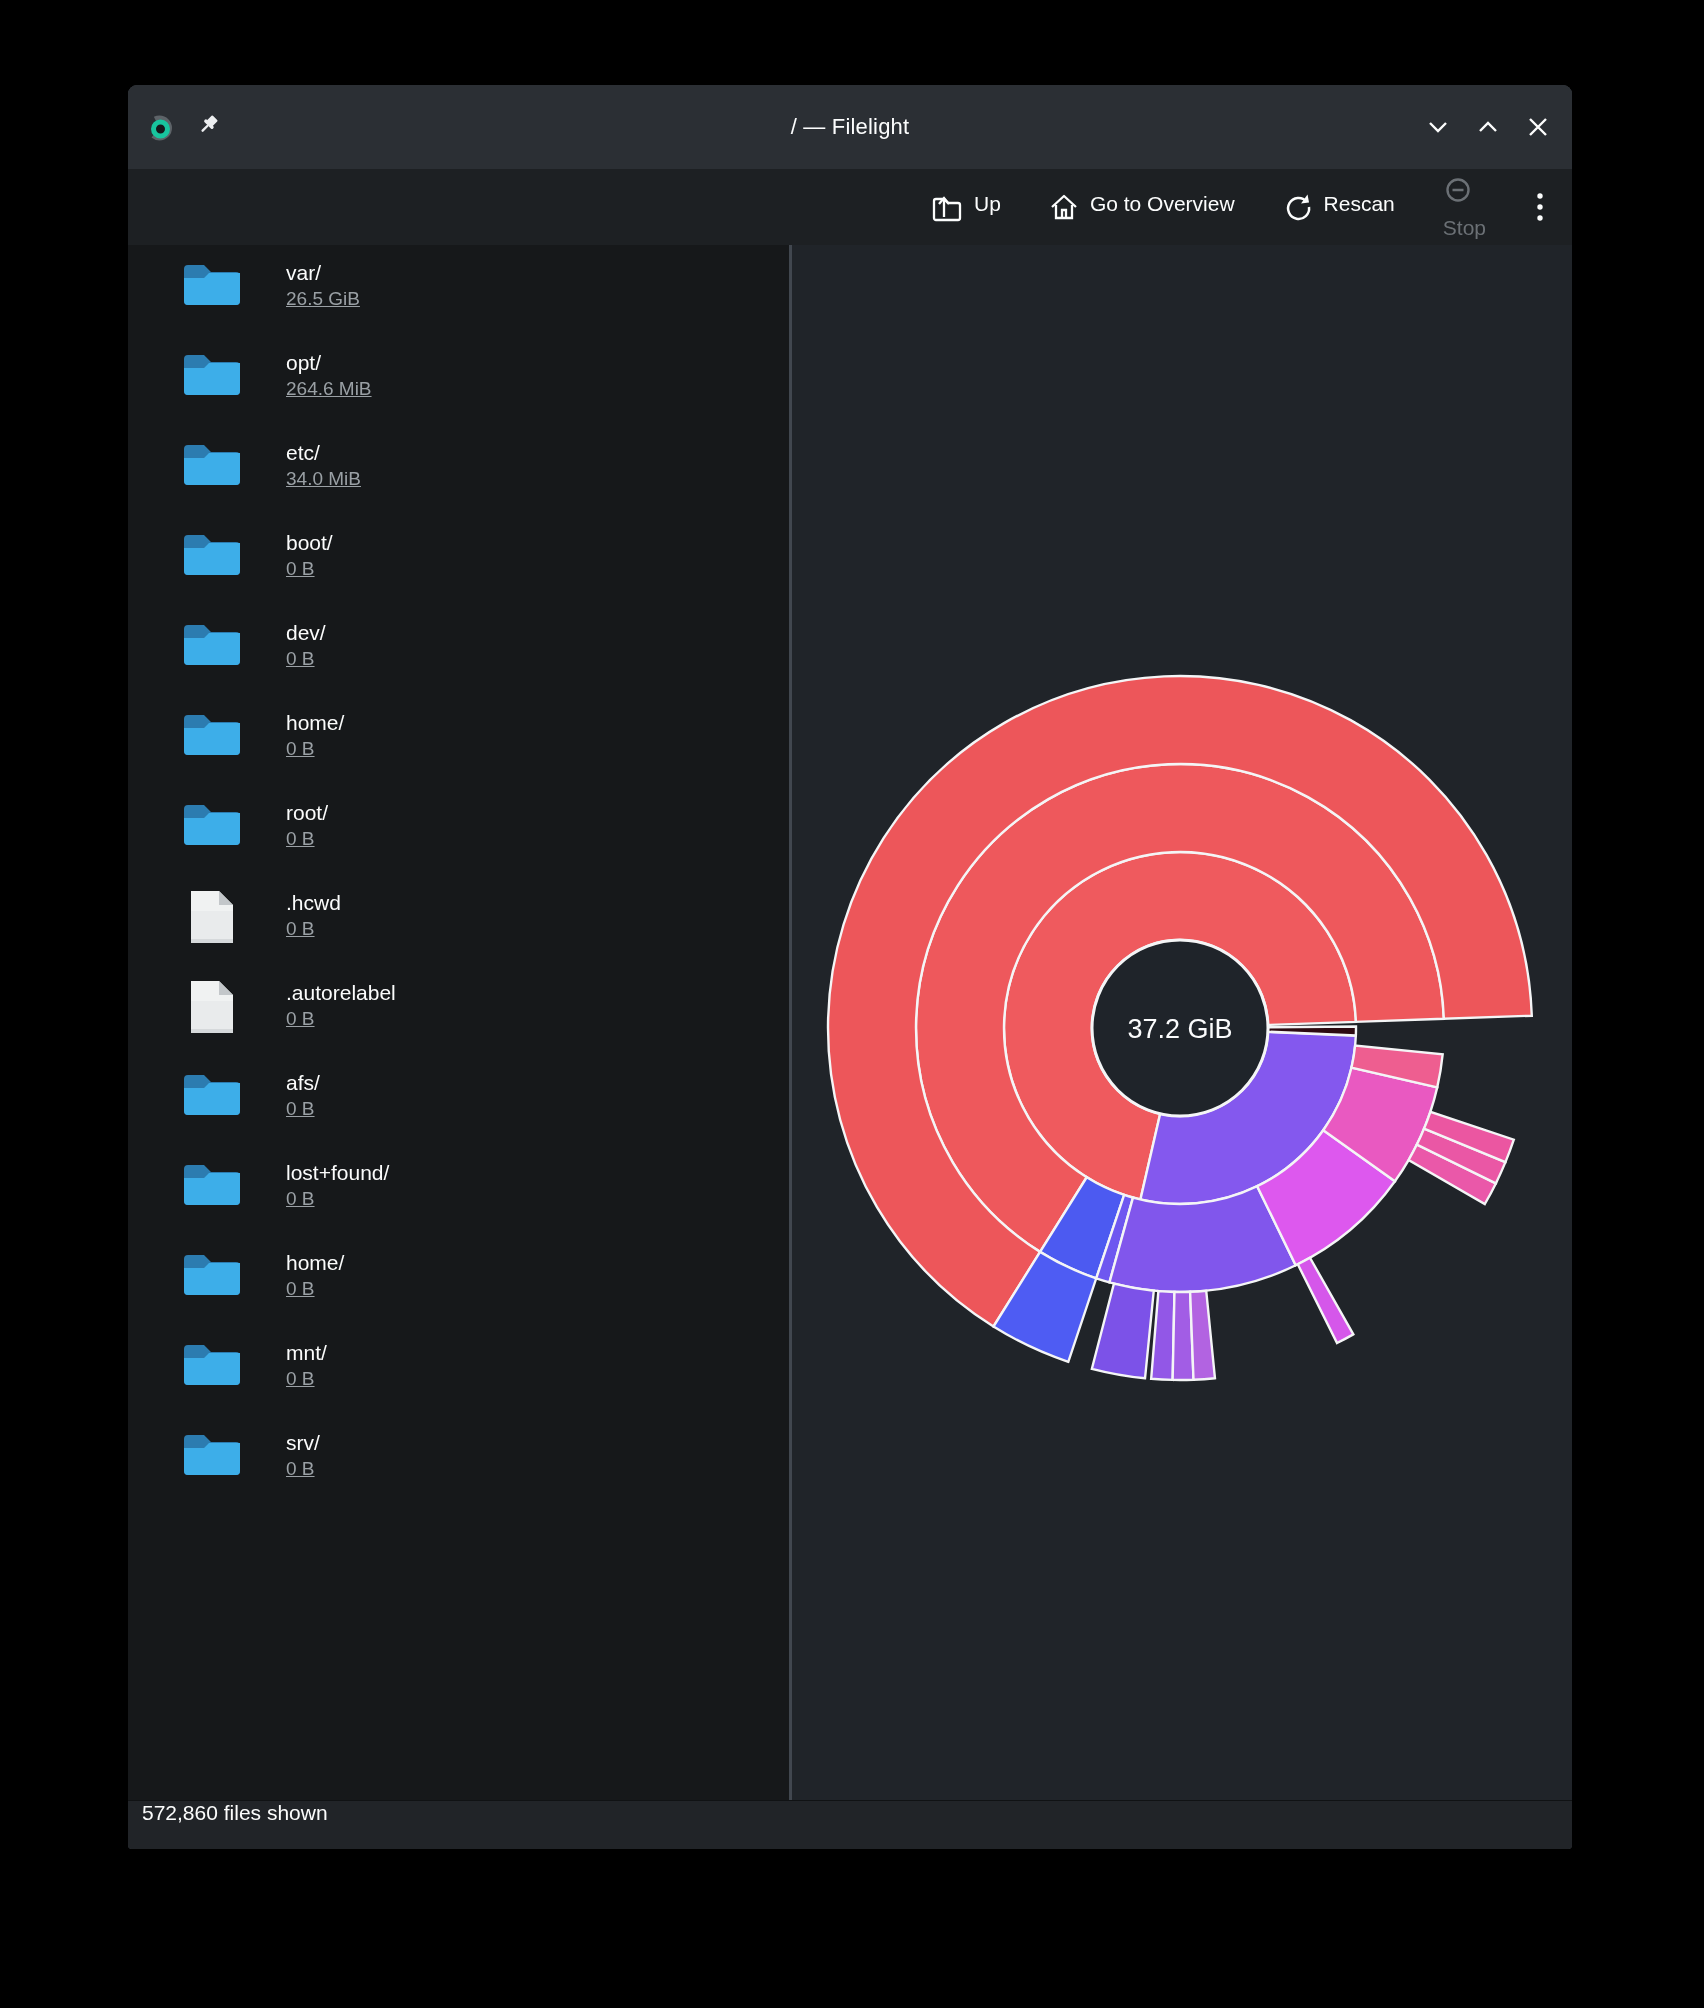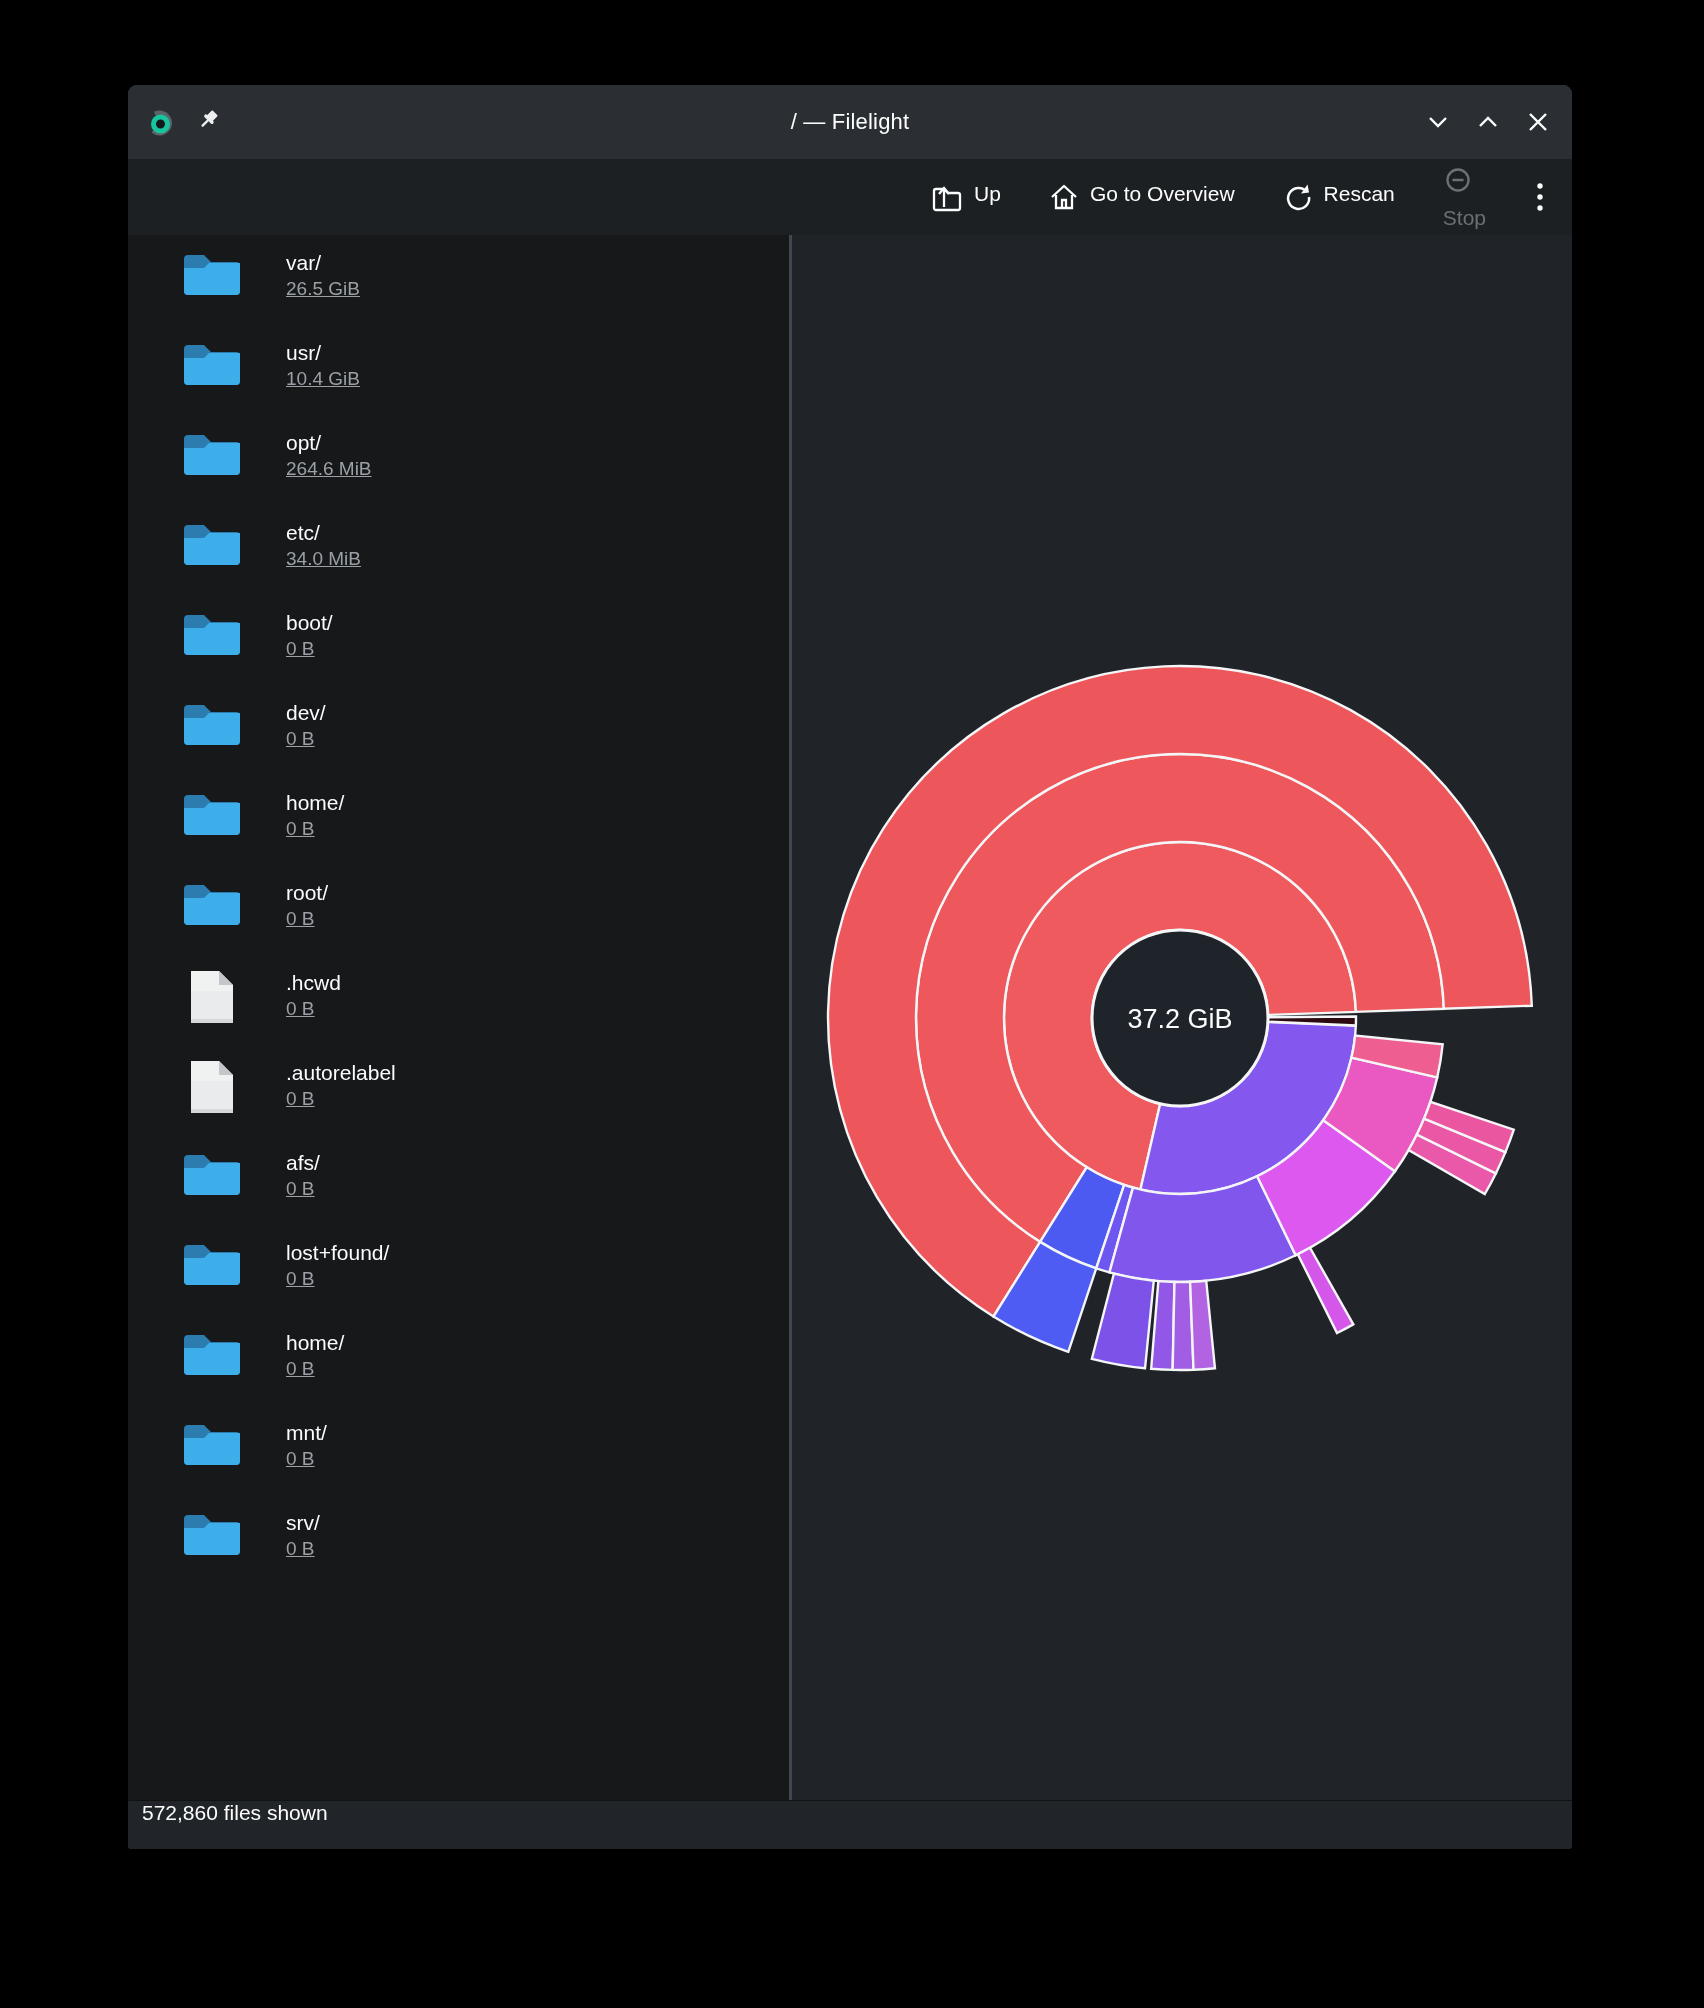--- a/index.html
+++ b/index.html
@@ -1,21 +1,21 @@
 <!DOCTYPE html>
 <html><head>
 <meta charset="utf-8">
 <style>
   html,body{margin:0;padding:0;background:#000;width:1704px;height:2008px;position:relative;
     font-family:"Liberation Sans","DejaVu Sans",sans-serif;-webkit-font-smoothing:antialiased;}
   #window{position:absolute;left:128px;top:85px;width:1444px;height:1764px;
     background:#1d2023;border-radius:9px 9px 4px 4px;overflow:hidden;
     box-shadow:0 0 0 1px #33383d inset;display:flex;flex-direction:column;}
   
-  #titlebar{height:74px;background:#2b2f34;display:flex;align-items:center;position:relative;flex:0 0 auto;}
+  #titlebar{height:84px;background:#2b2f34;display:flex;align-items:center;position:relative;flex:0 0 auto;}
   .tb-left{display:flex;align-items:center;gap:22px;padding-left:18px;z-index:2;}
   .tb-title{position:absolute;left:0;right:0;text-align:center;color:#fcfdfd;font-size:22px;letter-spacing:.2px;}
   .tb-controls{margin-left:auto;display:flex;align-items:center;gap:26px;padding-right:22px;z-index:2;}
   .tb-btn{width:24px;height:24px;display:flex;align-items:center;justify-content:center;cursor:default;}
   
   #toolbar{height:76px;background:#1d2023;display:flex;align-items:center;justify-content:flex-end;
     gap:48px;padding-right:26px;flex:0 0 auto;}
   .tool-btn{display:flex;align-items:flex-start;gap:11px;color:#fcfdfd;font-size:21px;}
   .tool-btn.disabled{color:#6b7075;flex-direction:column;}
   
@@ -124,32 +124,20 @@
     <path fill="#2c7cb0" d="M2 10 a4 4 0 0 1 4-4 h16 l7 7 h25 a4 4 0 0 1 4 4 v25 a4 4 0 0 1 -4 4 H6 a4 4 0 0 1 -4-4 z"></path>
     <path fill="#3daee9" d="M2 19 h20 l5 -5 h31 v28 a4 4 0 0 1 -4 4 H6 a4 4 0 0 1 -4-4 z"></path>
   </svg>
 </span>
     <span class="fi-texts">
       <span class="fi-name">var/</span>
       <span class="fi-size">26.5 GiB</span>
     </span>
   </div>
 
-  <div class="side-item">
-    <span class="fi-wrap">
-  <svg width="60" height="50" viewBox="0 0 60 50">
-    <path fill="#2c7cb0" d="M2 10 a4 4 0 0 1 4-4 h16 l7 7 h25 a4 4 0 0 1 4 4 v25 a4 4 0 0 1 -4 4 H6 a4 4 0 0 1 -4-4 z"></path>
-    <path fill="#3daee9" d="M2 19 h20 l5 -5 h31 v28 a4 4 0 0 1 -4 4 H6 a4 4 0 0 1 -4-4 z"></path>
-  </svg>
-</span>
-    <span class="fi-texts">
-      <span class="fi-name">usr/</span>
-      <span class="fi-size">10.4 GiB</span>
-    </span>
-  </div>
 
   <div class="side-item">
     <span class="fi-wrap">
   <svg width="60" height="50" viewBox="0 0 60 50">
     <path fill="#2c7cb0" d="M2 10 a4 4 0 0 1 4-4 h16 l7 7 h25 a4 4 0 0 1 4 4 v25 a4 4 0 0 1 -4 4 H6 a4 4 0 0 1 -4-4 z"></path>
     <path fill="#3daee9" d="M2 19 h20 l5 -5 h31 v28 a4 4 0 0 1 -4 4 H6 a4 4 0 0 1 -4-4 z"></path>
   </svg>
 </span>
     <span class="fi-texts">
       <span class="fi-name">opt/</span>

